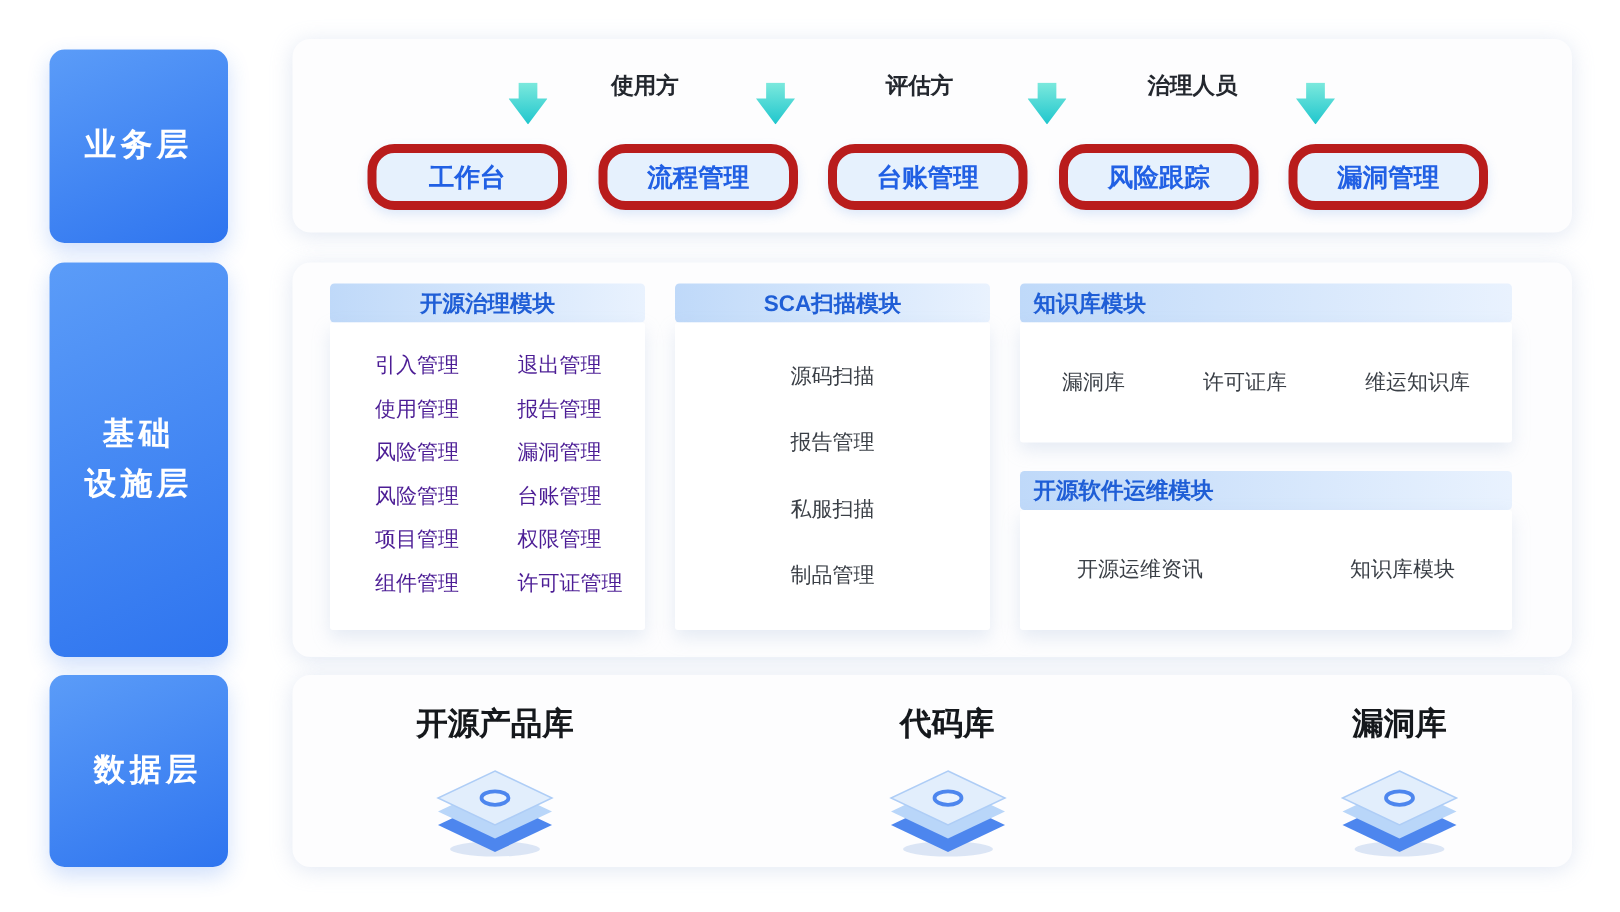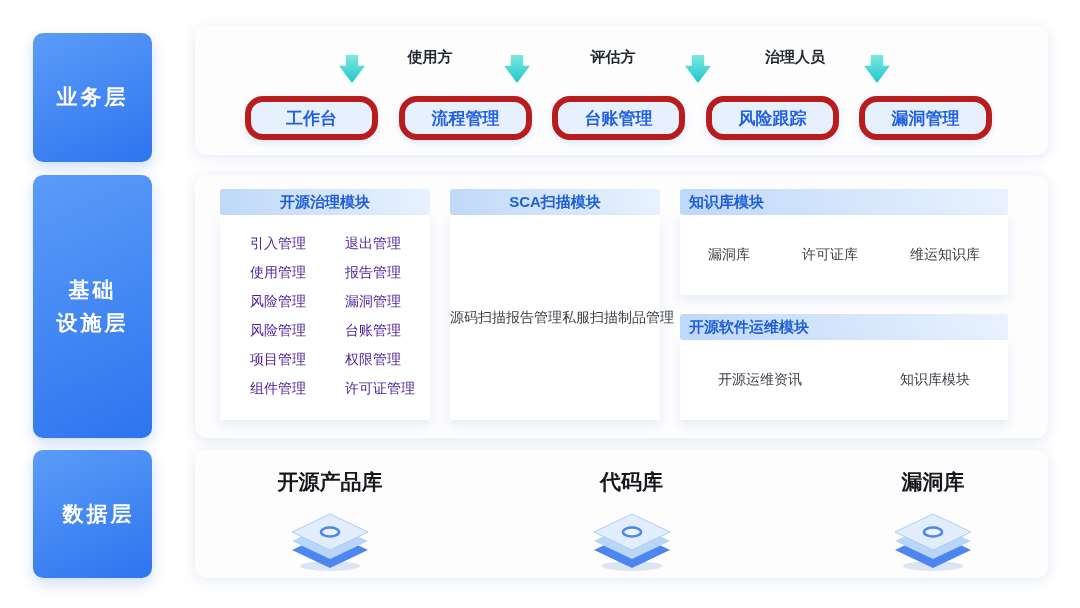--- a/index.html
+++ b/index.html
@@ -57,21 +57,21 @@
     display:flex; align-items:center; white-space:nowrap;
   }
   .header-centered { justify-content:center; }
   .header-left { justify-content:flex-start; padding-left:9px; }
   .module-box { background:#ffffff; box-shadow:0 5px 12px rgba(170,190,220,.28); border-radius:2px; }
   .gov-box { height:205px; }
   .gov-grid {
     display:grid; grid-template-columns:85px 1fr; row-gap:9px; column-gap:10px;
     padding:18px 10px 14px 30px; font-size:14px; color:#4c1d95; line-height:20px;
   }
-  .sca-box { height:205px; display:flex; align-items:center; justify-content:space-evenly; font-size:14px; color:#3a3f46; }
+  .sca-box { height:205px; display:flex; flex-direction:column; align-items:center; justify-content:space-evenly; font-size:14px; color:#3a3f46; }
   .kb-box  { height:80px; display:flex; align-items:center; justify-content:space-between; padding:0 28px; font-size:14px; color:#3a3f46; }
   .ops-header { margin-top:19px; }
   .ops-box { height:80px; display:flex; align-items:center; justify-content:space-between; padding:0 38px; font-size:14px; color:#3a3f46; }
   .module-item { white-space:nowrap; }
 
   
   #panel-data { display:flex; justify-content:space-between; padding:18px 15px 0 35px; }
   .db-group { width:200px; display:flex; flex-direction:column; align-items:center;gap:12px; }
   .db-label { font-size:21px; font-weight:600; color:#15181c; margin-bottom:4px; white-space:nowrap; }
 </style>

